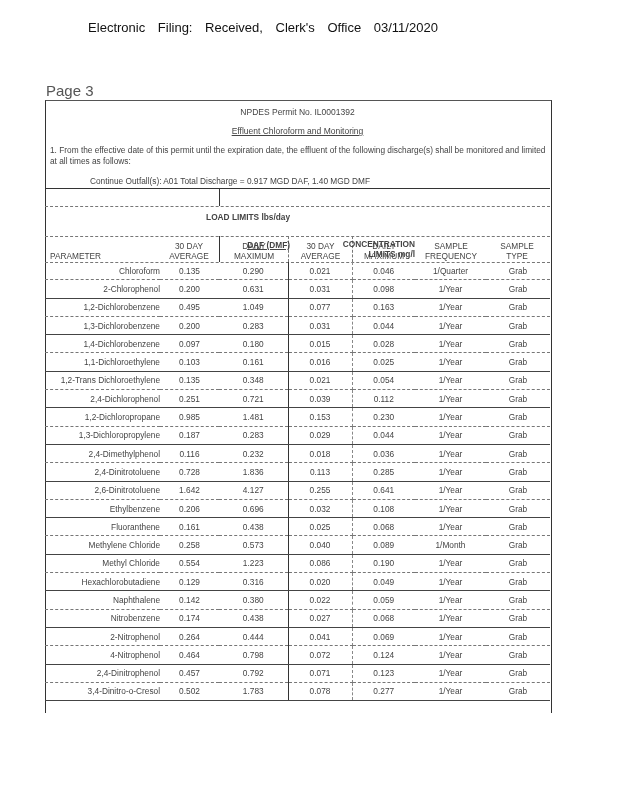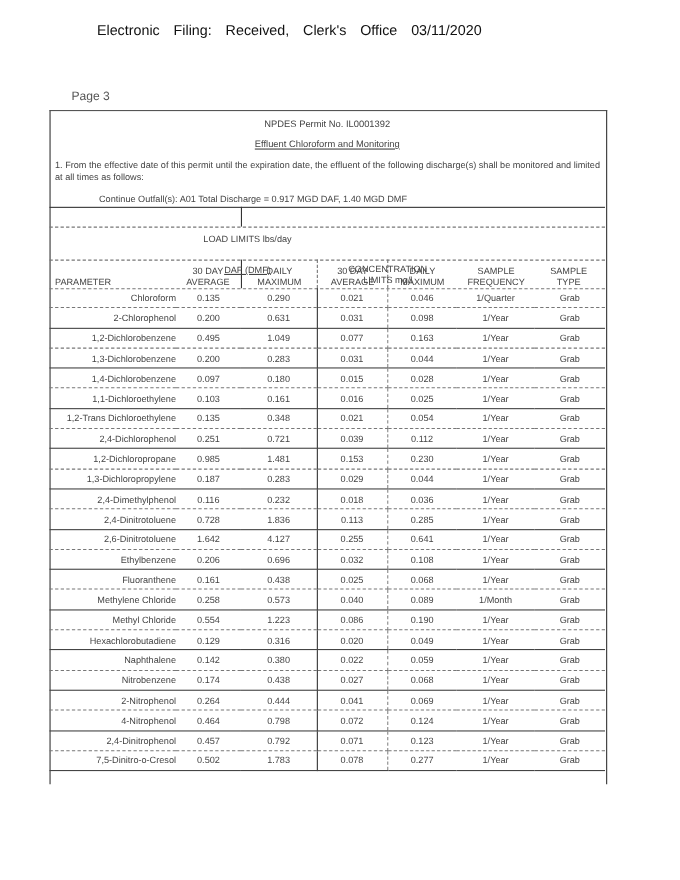--- a/index.html
+++ b/index.html
@@ -5,21 +5,21 @@
   html, body { margin: 0; padding: 0; background: #ffffff; }
   body {
     width: 618px; height: 800px; position: relative; overflow: hidden;
     font-family: "Liberation Sans", sans-serif; color: #1a1a1a;
   }
   .stamp {
     position: absolute; top: 20px; left: 0; width: 526px; text-align: center;
     font-size: 13px; color: #111; letter-spacing: 0px; word-spacing: 9px;
   }
   .page-num {
-    position: absolute; top: 82px; left: 46px; font-size: 11px; color: #555; margin-left: 19px;
+    position: absolute; top: 82px; left: 46px; font-size: 15px; color: #555;
   }
   .frame {
     position: absolute; top: 100px; left: 45px; width: 505px; height: 612px;
     border-left: 1px solid #333; border-right: 1px solid #333; border-top: 1px solid #555;
   }
   .permit-title {
     position: absolute; top: 107px; left: 45px; width: 505px; text-align: center;
     font-size: 8.5px; color: #444;
   }
   .section-title {
@@ -32,21 +32,21 @@
   }
   .outfall {
     position: absolute; top: 176px; left: 90px; font-size: 8.3px; color: #444;
   }
   .hline { position: absolute; left: 45px; width: 505px; border-top: 1px solid #333; }
   .hline.dashed { border-top: 1px dashed #777; }
   .vline { position: absolute; border-left: 1px solid #333; }
   .vline.dashed { border-left: 1px dashed #777; }
 
   .group-head {
-    position: absolute; font-size: 8.3px; color: #444; text-align: center; line-height: 10px;
+    position: absolute; font-size: 8.3px; color: #444; text-align: right; line-height: 10px; font-weight: bold;
   }
   .group-head .u { text-decoration: underline; margin-top: 18px; }
   .col-head {
     position: absolute; top: 241px; font-size: 8.3px; color: #444; text-align: center; line-height: 10px;
   }
   .col-head.param { text-align: left; top: 251px; }
 
   table.data {
     position: absolute; top: 262px; left: 45px; width: 505px;
     border-collapse: collapse; table-layout: fixed;
@@ -330,21 +330,21 @@
       <tr>
         <td class="param">2,4-Dinitrophenol</td>
         <td class="num">0.457</td>
         <td class="num b1">0.792</td>
         <td class="num b2">0.071</td>
         <td class="num">0.123</td>
         <td class="num">1/Year</td>
         <td class="num">Grab</td>
       </tr>
       <tr>
-        <td class="param">7,5-Dinitro-o-Cresol</td>
+        <td class="param">3,4-Dinitro-o-Cresol</td>
         <td class="num">0.502</td>
         <td class="num b1">1.783</td>
         <td class="num b2">0.078</td>
         <td class="num">0.277</td>
         <td class="num">1/Year</td>
         <td class="num">Grab</td>
       </tr>
     </tbody>
 </table>
 

